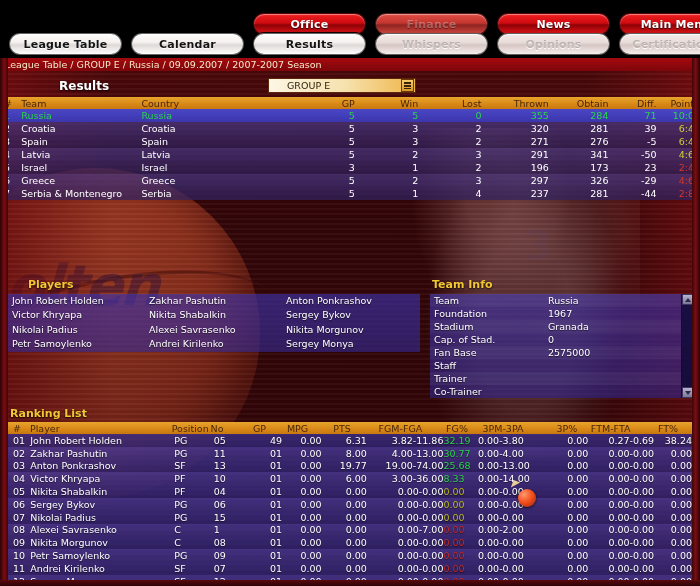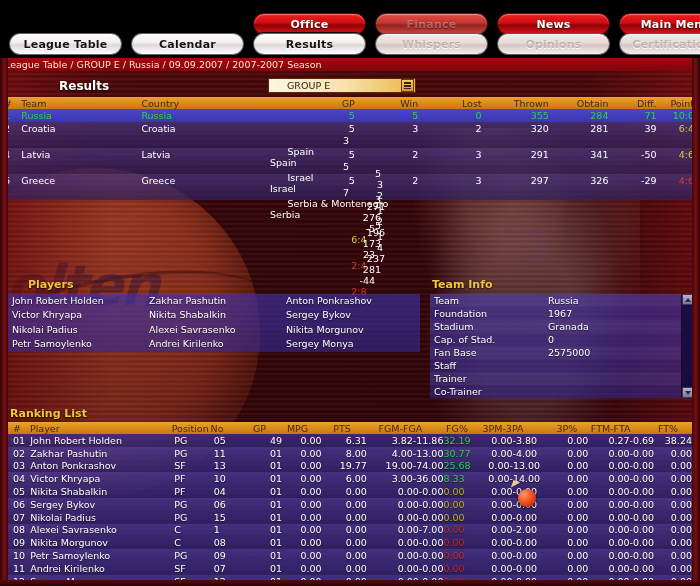--- a/index.html
+++ b/index.html
@@ -188,21 +188,21 @@
     height: 13px; font-size: 9.5px;
     white-space: nowrap;
   }
   .lg-head {
     background: linear-gradient(180deg, #e8a52c 0%, #d98a18 55%, #c8780f 100%);
     color: #4a2606;
     font-weight: normal;
     height: 12px;
   }
   .lg-row { color: #ffffff; }
-  .lg-row.rA { background: linear-gradient(180deg, rgba(56,42,110,.72), rgba(44,32,92,.72)); flex-direction: column; }
+  .lg-row.rA { background: linear-gradient(180deg, rgba(56,42,110,.72), rgba(44,32,92,.72)); }
   .lg-row.rB { background: linear-gradient(180deg, rgba(70,56,132,.72), rgba(58,44,114,.72)); }
   .lg-row.sel {
     background: linear-gradient(180deg, #4b47c4 0%, #3b36ad 100%);
     color: #2bd44a;
   }
   .c-rank   { width: 22px;  padding-left: 4px; }
   .c-team   { width: 125px; }
   .c-ctry   { width: 160px; }
   .c-gp     { width: 62px;  text-align: right; }
   .c-win    { width: 66px;  text-align: right; }
@@ -293,21 +293,21 @@
 
   .k-no    { width: 26px; padding-left: 5px; }
   .k-pl    { width: 175px; }
   .k-pos   { width: 48px; }
   .k-num   { width: 45px; }
   .k-gp    { width: 38px; text-align: right; }
   .k-mpg   { width: 48px; text-align: right; }
   .k-pts   { width: 55px; text-align: right; }
   .k-fgm   { width: 93px; text-align: right; }
   .k-fgp   { width: 42px; text-align: left; }
-  .k-3pm   { width: 88px; text-align: center; }
+  .k-3pm   { width: 88px; text-align: left; }
   .k-3pp   { width: 46px; text-align: right; }
   .k-ftm   { width: 80px; text-align: right; }
   .k-ftp   { width: 46px; text-align: right; }
 
   .rk-head .k-gp, .rk-head .k-mpg, .rk-head .k-pts, .rk-head .k-fgm,
   .rk-head .k-fgp, .rk-head .k-3pm, .rk-head .k-3pp,
   .rk-head .k-ftm, .rk-head .k-ftp { text-align: left; }
   .rk-head .k-gp  { padding-left: 6px; width: 38px; }
   .rk-head .k-mpg { padding-left: 8px; width: 48px; }
   .rk-head .k-pts { padding-left: 14px; width: 55px; }

